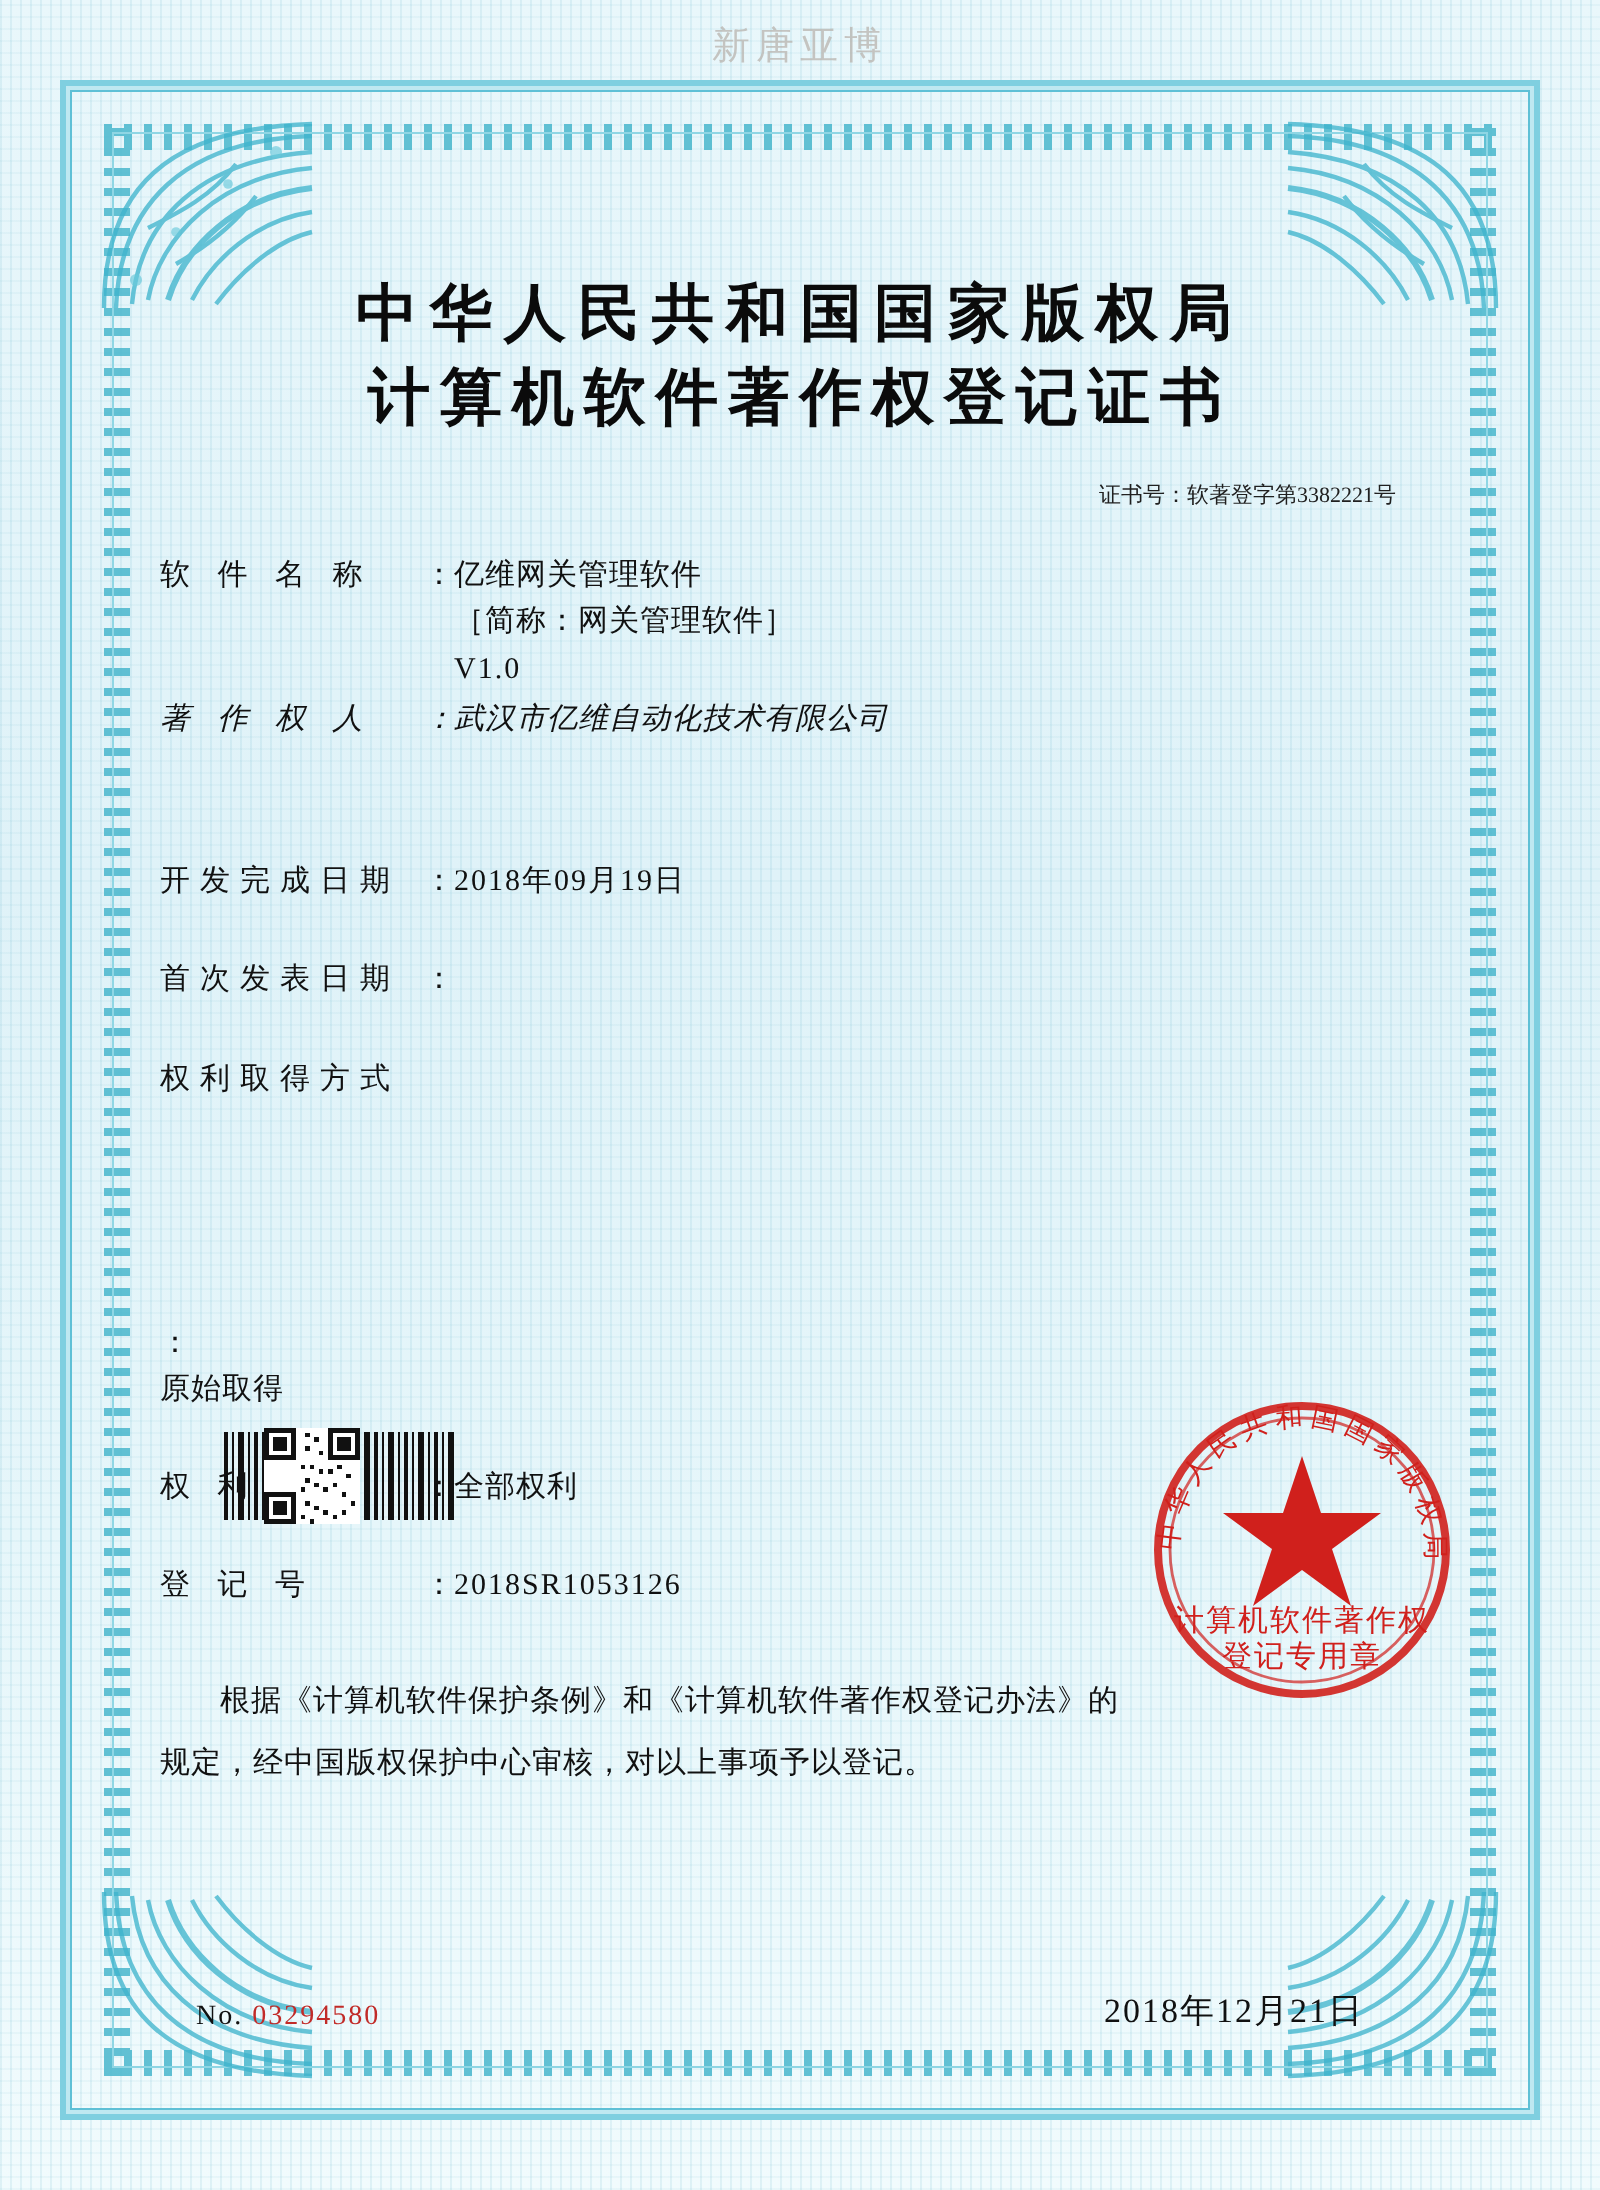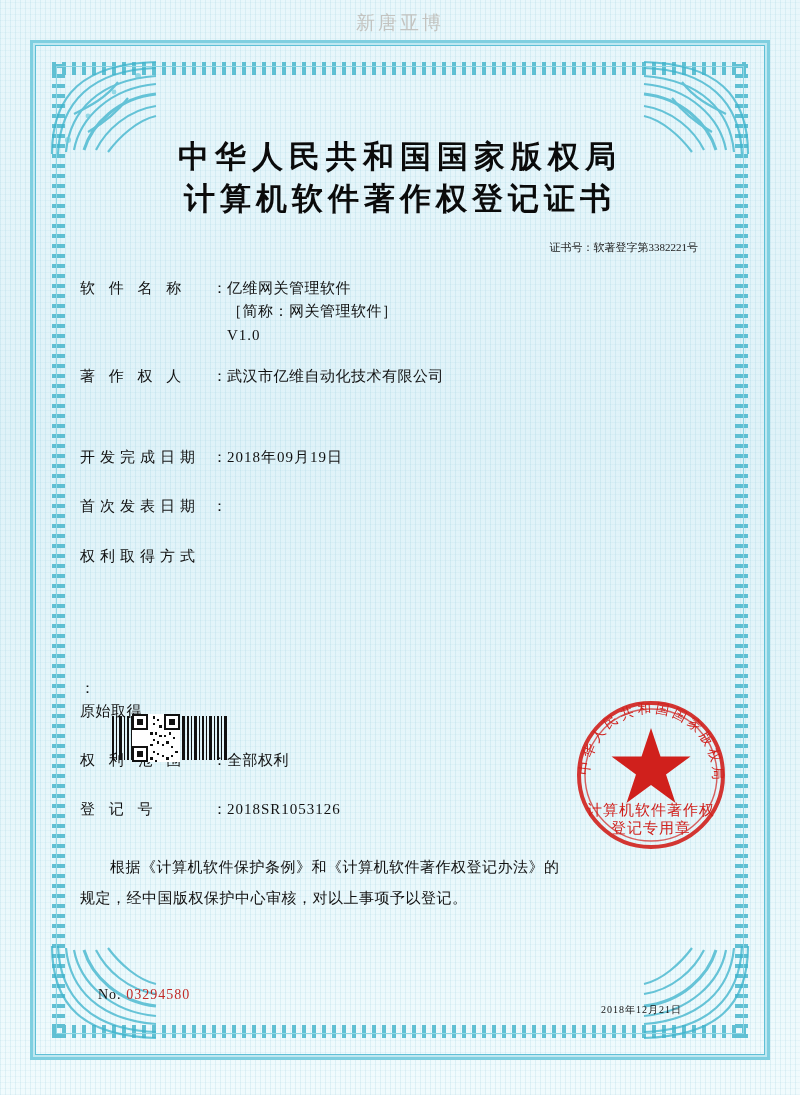--- a/index.html
+++ b/index.html
@@ -120,28 +120,28 @@
     width:120px;height:44px;
   }
   .qr{
     position:absolute;left:132px;top:714px;width:48px;height:48px;
   }
   .seal{
     position:absolute;right:64px;top:690px;
     width:170px;height:170px;
   }
   .bottomno{
-    position:absolute;left:98px;bottom:92px;
+    position:absolute;left:98px;bottom:78px;
     font-size:14px;color:#c12b28;letter-spacing:1px;
     font-family:"Liberation Serif", serif;
   }
   .bottomno .pfx{color:#111;}
   .issuedate{
     position:absolute;right:118px;bottom:78px;
-    font-size:10px;color:#111;letter-spacing:1px;
+    font-size:17px;color:#111;letter-spacing:1px;
   }
 </style>
 </head>
 <body>
 
 <div class="page">
 
   <div class="watermark-top">新唐亚博</div>
 
   <div class="frame-outer"></div>
@@ -212,21 +212,21 @@
     <div class="field" style="margin-top:22px;">
       <span class="flabel">软 件 名 称</span>
       <span class="fcolon">：</span>
       <span class="fvalue">
         <span class="line">亿维网关管理软件</span>
         <span class="line">［简称：网关管理软件］</span>
         <span class="line mono">V1.0</span>
       </span>
     </div>
 
-    <div class="field" style="margin-top:18px;">
+    <div class="field" style="margin-top:2px;font-style:italic;">
       <span class="flabel">著 作 权 人</span>
       <span class="fcolon">：</span>
       <span class="fvalue">武汉市亿维自动化技术有限公司</span>
     </div>
 
     <div class="field block-soft" style="margin-top:58px;">
       <span class="flabel">开发完成日期</span>
       <span class="fcolon">：</span>
       <span class="fvalue mono">2018年09月19日</span>
     </div>

